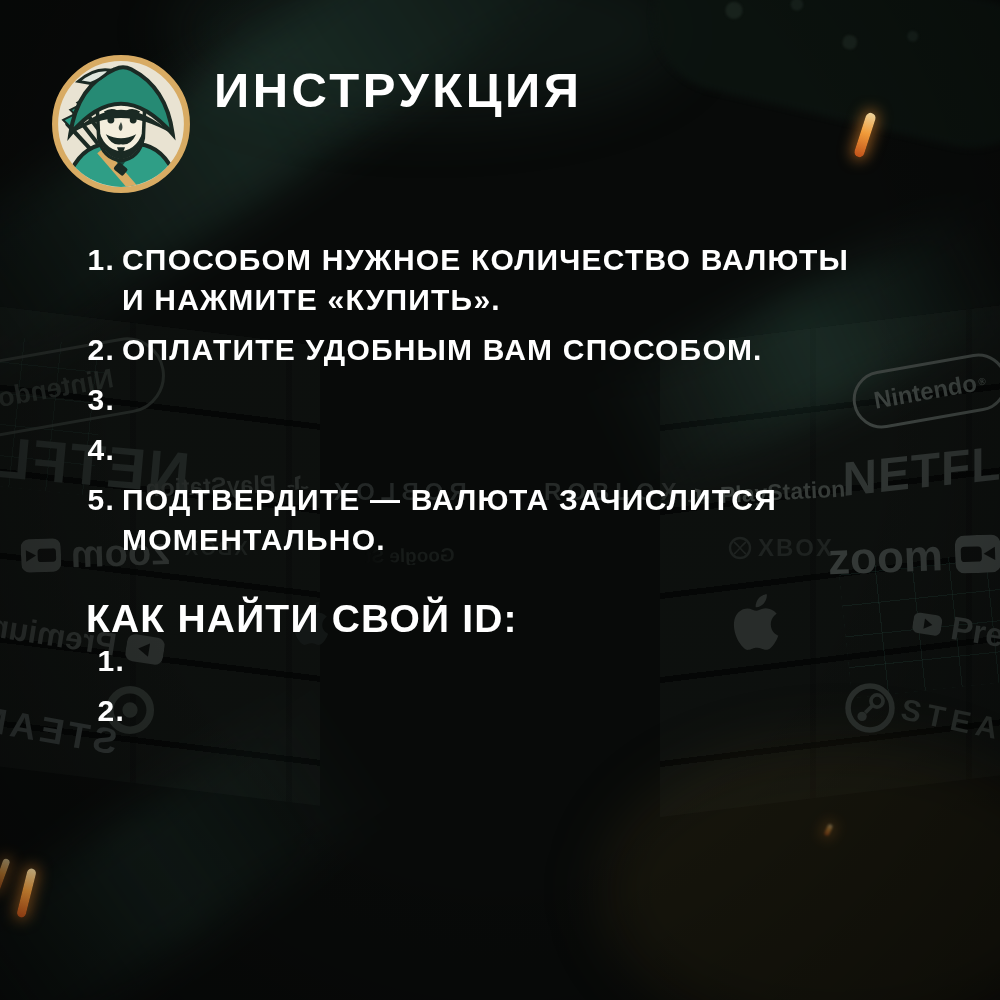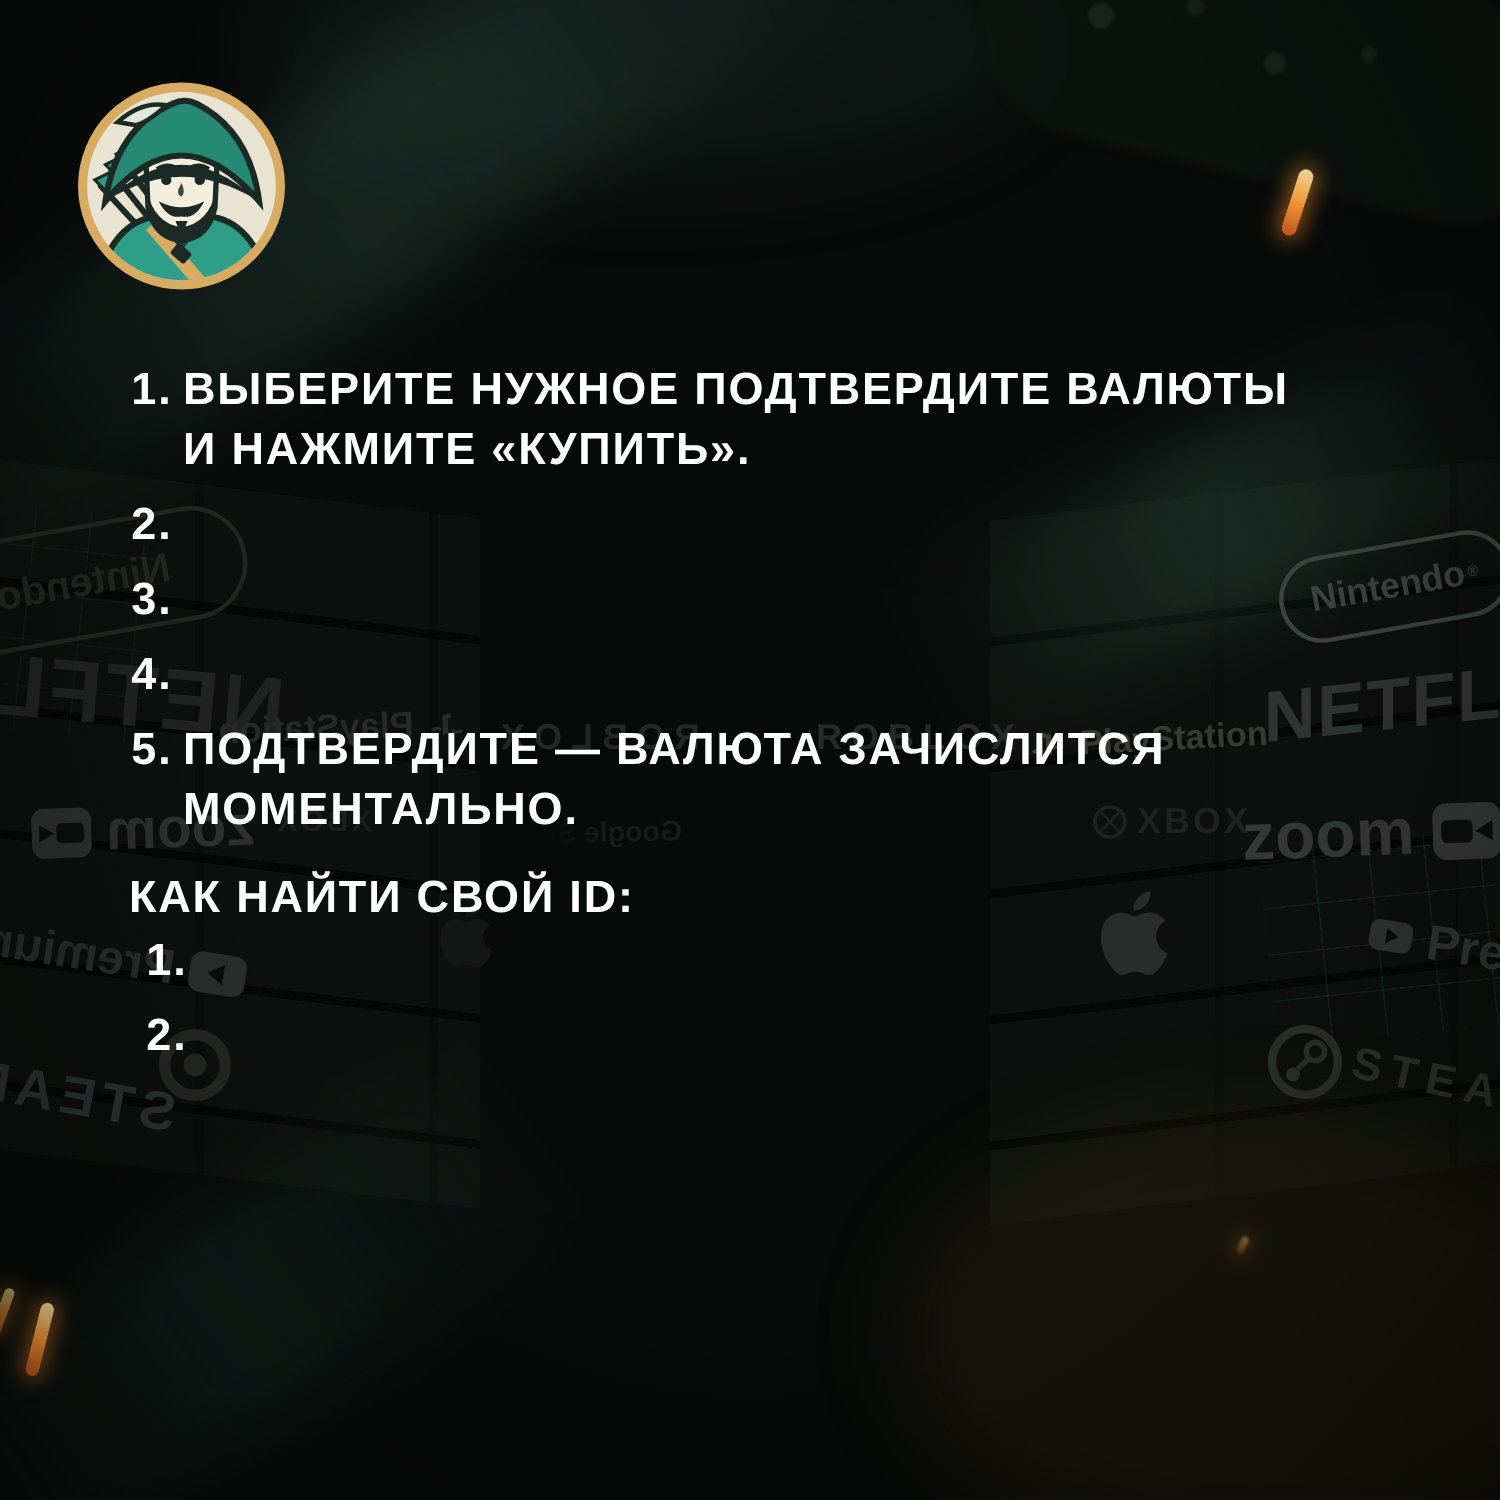--- a/index.html
+++ b/index.html
@@ -33,21 +33,21 @@
   .logo{position:absolute;left:50px;top:53px;width:142px;height:142px;}
   .title{position:absolute;left:214px;top:60px;font-size:49px;line-height:61px;
          letter-spacing:3.5px;font-weight:bold;}
   .title span{display:block;}
   .main{position:absolute;left:0;top:240px;width:1000px;}
   .steps{padding:0 30px 0 86px;}
   .step{display:flex;margin-bottom:10px;font-size:30px;line-height:40px;
         letter-spacing:1.2px;font-weight:bold;}
   .step .num{min-width:36px;text-align:right;padding-right:7px;box-sizing:border-box;flex:none;}
   .step .txt{white-space:pre-line;}
-  .idhead{margin:19px 30px 0 86px;font-size:30px;line-height:40px;
+  .idhead{margin:39px 30px 0 86px;font-size:39px;line-height:40px;
           letter-spacing:1.2px;font-weight:bold;}
   .sub{padding-left:96px;margin-top:2px;}
 </style>
 </head>
 <body>
 
 <div class="stage">
 
   <div class="bg">
 
@@ -230,31 +230,33 @@
 
           <path d="M20 80 Q27 32 64 16 Q72 12 80 16 Q115 34 121 80 Q95 50 70 50 Q45 50 20 80 Z" fill="#268a74" stroke="#1b2a24" stroke-width="4"></path>
           <path d="M20 80 Q46 56 70 56 Q94 56 121 80 Q94 64 70 64 Q46 64 20 80 Z" fill="#1b2a24"></path>
 
           <path d="M28 28 Q44 14 60 17 Q48 28 40 30 Z" fill="#dfe7de" stroke="#1b2a24" stroke-width="3"></path>
         </g>
       </svg>
     </div>
 
     <h1 class="title" style="margin:0;">
+      <span>ИНСТРУКЦИЯ</span>
     </h1>
 
     <div class="main">
       <div class="steps">
         <div class="step">
           <span class="num">1.</span>
-          <span class="txt">ВЫБЕРИТЕ НУЖНОЕ ПОДТВЕРДИТЕ ВАЛЮТЫ
+          <span class="txt">СПОСОБОМ НУЖНОЕ КОЛИЧЕСТВО ВАЛЮТЫ
 И НАЖМИТЕ «КУПИТЬ».</span>
         </div>
         <div class="step">
           <span class="num">2.</span>
+          <span class="txt">ОПЛАТИТЕ УДОБНЫМ ВАМ СПОСОБОМ.</span>
         </div>
         <div class="step">
           <span class="num">3.</span>
         </div>
         <div class="step">
           <span class="num">4.</span>
         </div>
         <div class="step">
           <span class="num">5.</span>
           <span class="txt">ПОДТВЕРДИТЕ — ВАЛЮТА ЗАЧИСЛИТСЯ

